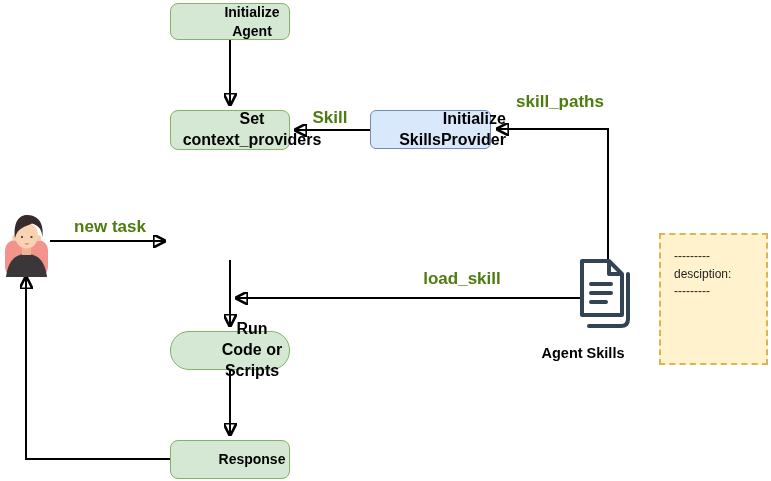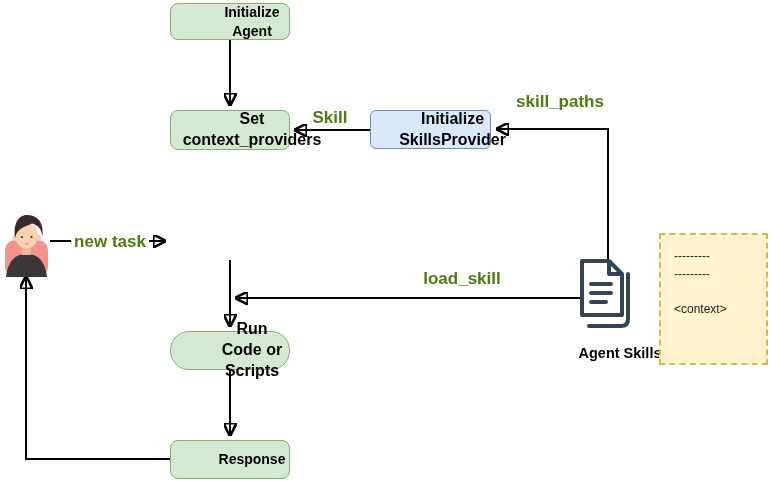--- a/index.html
+++ b/index.html
@@ -56,32 +56,32 @@
     <path d="M580,298 H236" marker-end="url(#arrow)"></path>
     <path d="M230,370 V435" marker-end="url(#arrow)"></path>
     <path d="M170,459 H26 V277" marker-end="url(#arrow)"></path>
   </svg>
 
   <div class="node green fs14" style="left:170px; top:3px;   width:120px; height:37px;">Initialize Agent</div>
 
   <div class="node green fs12" style="left:170px; top:110px; width:120px; height:40px;">Set
 context_providers</div>
 
-  <div class="node blue fs12" style="left:370px; top:110px; width:121px; height:39px;">Initialize
+  <div class="node blue fs12" style="left:370px; top:110px; width:121px; height:39px;text-align:right;">Initialize
 SkillsProvider</div>
 
 
   <div class="node green fs12" style="left:170px; top:331px; width:120px; height:39px;border-radius:19px;">Run Code or
 Scripts</div>
 
   <div class="node green fs14" style="left:170px; top:440px; width:120px; height:39px;">Response</div>
 
   <div class="edge-label" style="left:330px; top:108px;">Skill</div>
   <div class="edge-label" style="left:560px; top:92px;">skill_paths</div>
-  <div class="edge-label" style="left:110px; top:232px;">new task</div>
+  <div class="edge-label" style="left:110px; top:217px;">new task</div>
   <div class="edge-label" style="left:430px; top:269px;margin-left:32px;">load_skill</div>
 
   <svg class="icon-abs" style="left:4px; top:213px;" width="45" height="64" viewBox="0 0 45 64">
     <rect x="1" y="27" width="43" height="37" rx="10" fill="#f2948c"></rect>
     <path d="M 2,64 C 4,47 12,41 22.5,41 C 33,41 41,47 43,64 Z" fill="#3b3638"></path>
     <rect x="18" y="30" width="9" height="12" fill="#eeb294"></rect>
     <ellipse cx="11" cy="25" rx="2.6" ry="3" fill="#f6cdae"></ellipse>
     <ellipse cx="34.5" cy="25" rx="2.6" ry="3" fill="#f6cdae"></ellipse>
     <ellipse cx="22.5" cy="22.5" rx="11.5" ry="13" fill="#f8d2b2"></ellipse>
     <path d="M 11,25 C 9,8 16,1.5 24,2 C 34,3 40,9 38.5,24 C 37.5,15 34,12.5 28,10.5 C 21,14 13.5,14.5 11,25 Z" fill="#38292b"></path>
@@ -89,22 +89,22 @@
     <circle cx="27.5" cy="24" r="1.1" fill="#3a2e2e"></circle>
     <path d="M 21,30.5 Q 22.8,32 24.5,30.5" stroke="#c96b5e" stroke-width="1" fill="none"></path>
   </svg>
 
   <svg class="icon-abs" style="left:578px; top:258px;" width="58" height="78" viewBox="0 0 58 78">
     <path d="M 50,16 V 61 Q 50,68 43,68 H 11" fill="none" stroke="#314354" stroke-width="4" stroke-linejoin="round" stroke-linecap="round"></path>
     <path d="M 4,3 H 31 L 44,16 V 57 H 4 Z" fill="#ffffff" stroke="#314354" stroke-width="4" stroke-linejoin="round"></path>
     <path d="M 31,3 V 16 H 44" fill="none" stroke="#314354" stroke-width="4" stroke-linejoin="round"></path>
     <path d="M 13,26 H 33 M 13,35 H 33 M 13,44 H 28" fill="none" stroke="#314354" stroke-width="4" stroke-linecap="round"></path>
   </svg>
-  <div class="artifact-label" style="left:620px; top:345px;">Agent Skills</div>
+  <div class="artifact-label" style="left:583px; top:345px;">Agent Skills</div>
 
   <div class="note" style="left:659px; top:233px; width:109px; height:132px;">
     <div>---------</div>
+    <div>desciption:</div>
     <div>---------</div>
     <div></div>
-    <div>&lt;context&gt;</div>
   </div>
 
 </div>
 
 </body></html>

